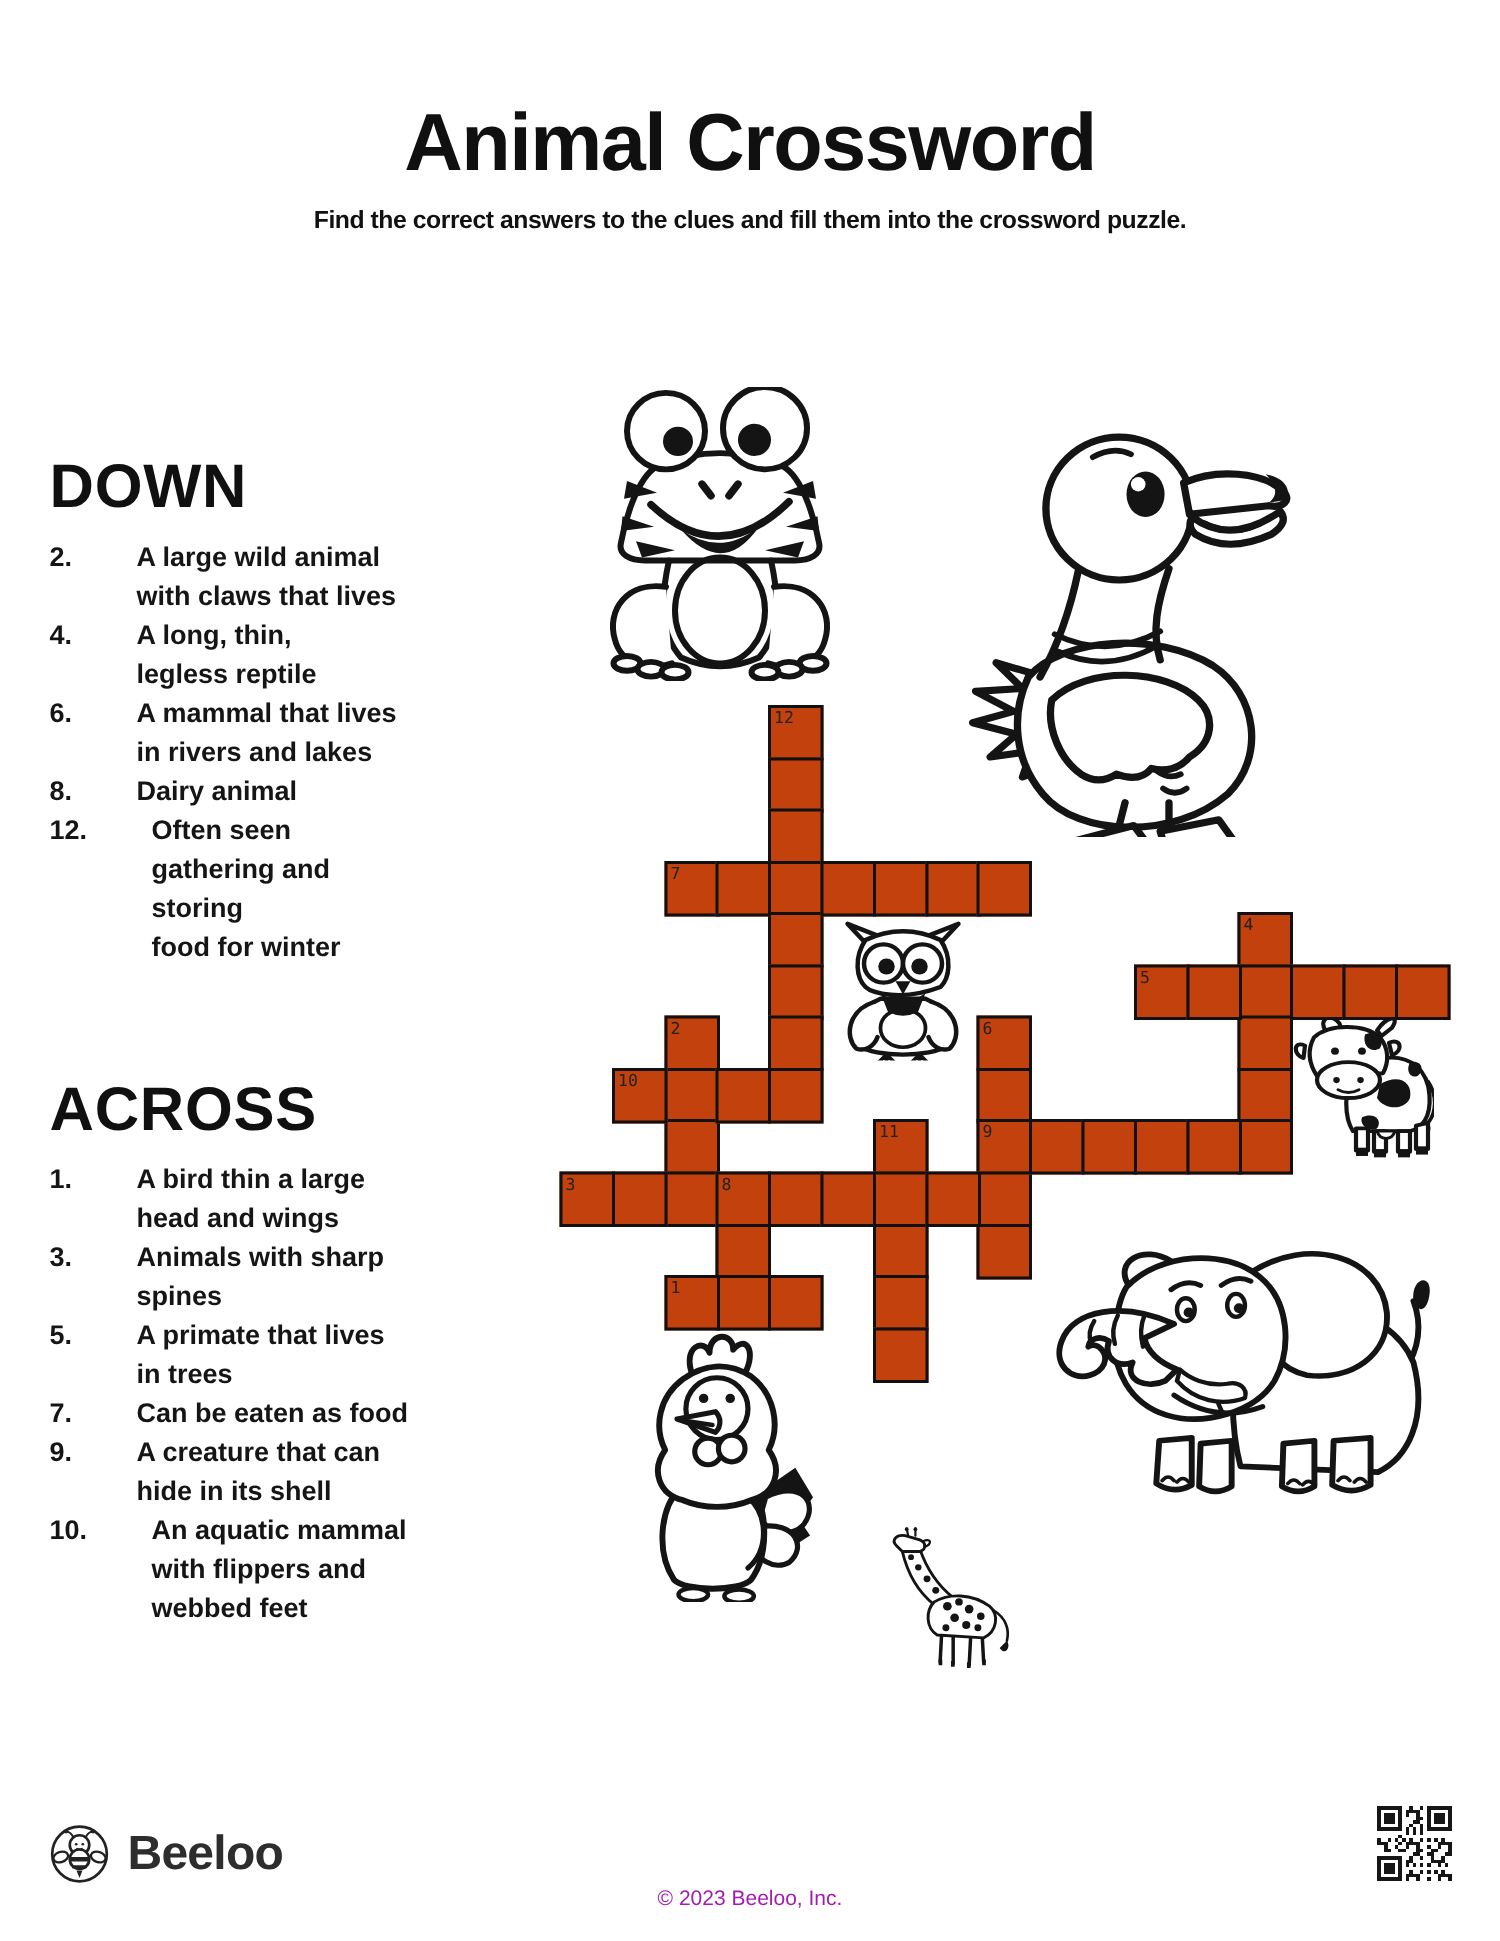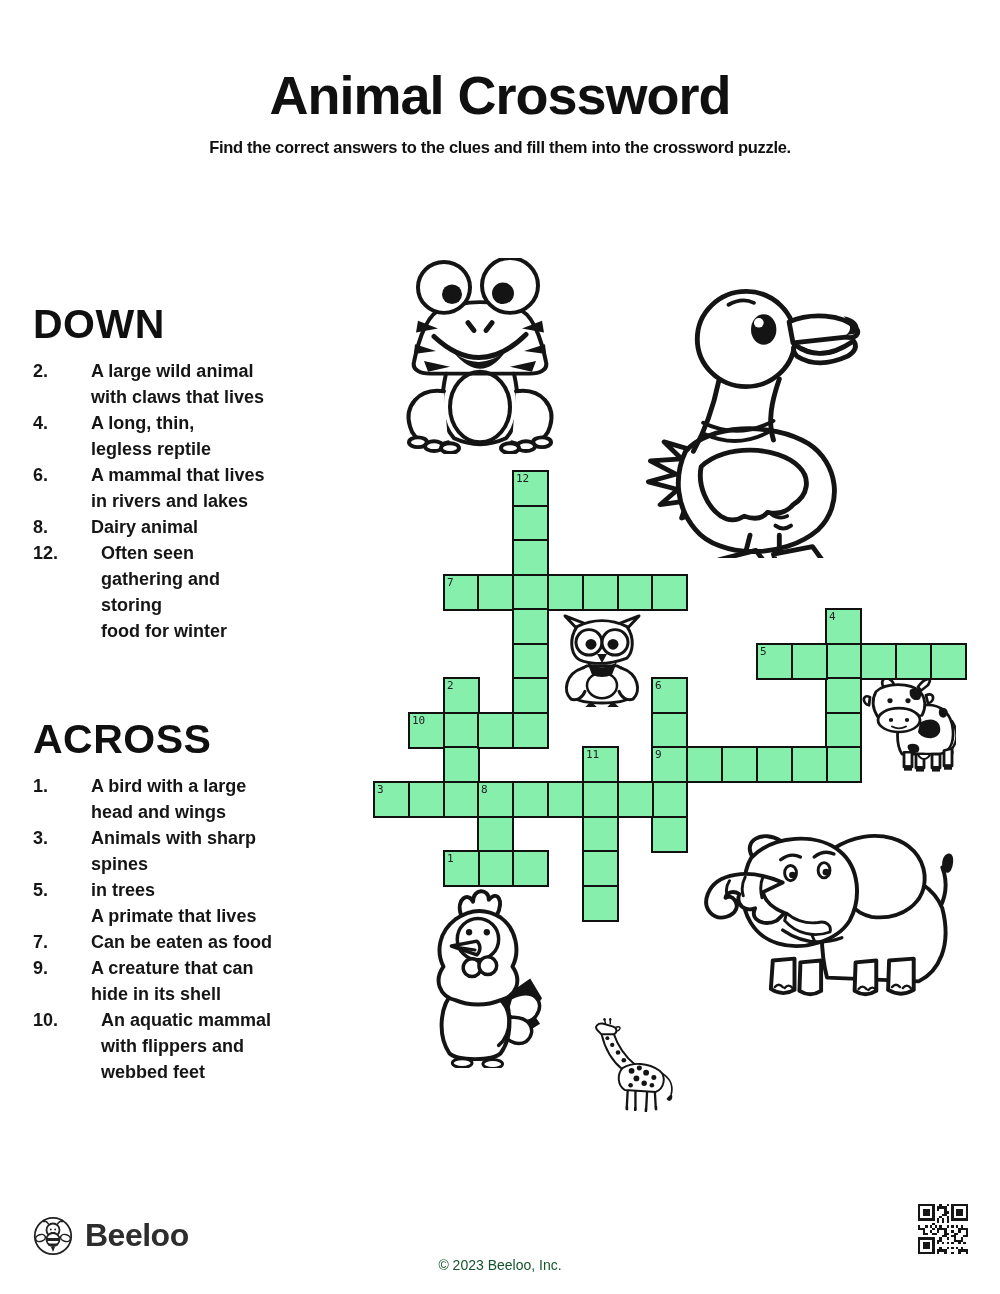--- a/index.html
+++ b/index.html
@@ -17,33 +17,33 @@
   .clue-heading{font-size:41px;font-weight:700;letter-spacing:0.5px;color:#101010;
       margin:0 0 12px 0;line-height:1.05;}
   .clue-list{list-style:none;margin:0;padding:0;}
   .clue{display:flex;font-size:18px;font-weight:700;line-height:26px;color:#151515;}
   .clue-num{flex:0 0 auto;margin-right:7px;}
   .clue-text{flex:1 1 auto;}
   .clue-line{display:block;margin-left:36px;}
   
   #crossword-grid{position:absolute;left:0;top:0;width:100%;height:100%;z-index:3;}
   .cell{position:absolute;width:37px;height:37px;box-sizing:border-box;
-      border:2px solid #111;background:#86efac;}
+      border:2px solid #111;background:#c2410c;}
   .cell-num{position:absolute;left:2px;top:0px;font-family:"DejaVu Sans Mono",monospace;
       font-size:11px;line-height:13px;color:#222;}
   
   .illus{position:absolute;z-index:1;}
   .illus svg{display:block;width:100%;height:100%;}
   
   #beeloo-logo{position:absolute;left:33px;top:1214px;width:180px;height:46px;z-index:2;}
   #bee-circle{position:absolute;left:0;top:2px;width:40px;height:40px;}
   .beeloo-wordmark{position:absolute;left:52px;top:3px;font-size:32px;font-weight:700;
       letter-spacing:-0.5px;color:#2d2d2d;}
   .copyright{position:absolute;left:0;right:0;top:1257px;text-align:center;
-      font-size:14px;color:#14532d;font-weight:400;}
+      font-size:14px;color:#a21caf;font-weight:400;}
   #qr-wrap{position:absolute;left:918px;top:1204px;width:50px;height:50px;}
   .qr-label{position:absolute;left:877px;top:1258px;width:100px;text-align:center;
       font-size:10px;letter-spacing:0.6px;color:#c9c9c9;margin-top:40px;}
 </style>
 </head>
 <body>
 
 <div id="page">
 
   <div class="page-title">Animal Crossword</div>
@@ -89,36 +89,36 @@
         </li>
       </ul>
   </div>
 
   <div class="clue-section" id="across-section">
     <h2 class="clue-heading">ACROSS</h2>
     <ul class="clue-list" id="across-list">
         <li class="clue">
           <span class="clue-num">1.</span>
           <span class="clue-text">
-            <span class="clue-line">A bird with a large</span>
+            <span class="clue-line">A bird thin a large</span>
             <span class="clue-line">head and wings</span>
           </span>
         </li>
         <li class="clue">
           <span class="clue-num">3.</span>
           <span class="clue-text">
             <span class="clue-line">Animals with sharp</span>
             <span class="clue-line">spines</span>
           </span>
         </li>
         <li class="clue">
           <span class="clue-num">5.</span>
           <span class="clue-text">
+            <span class="clue-line">A primate that lives</span>
             <span class="clue-line">in trees</span>
-            <span class="clue-line">A primate that lives</span>
           </span>
         </li>
         <li class="clue">
           <span class="clue-num">7.</span>
           <span class="clue-text">
             <span class="clue-line">Can be eaten as food</span>
           </span>
         </li>
         <li class="clue">
           <span class="clue-num">9.</span>

